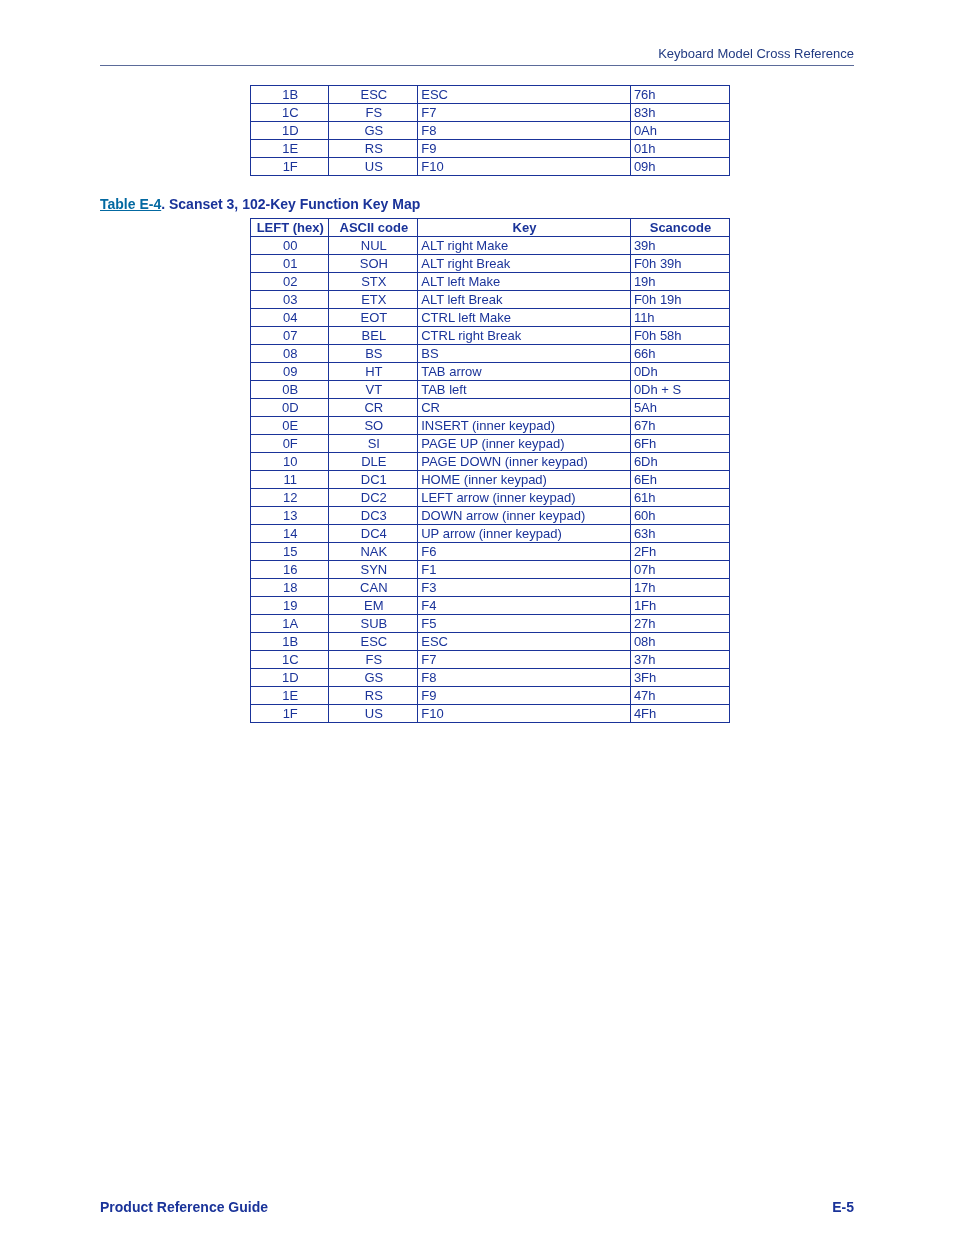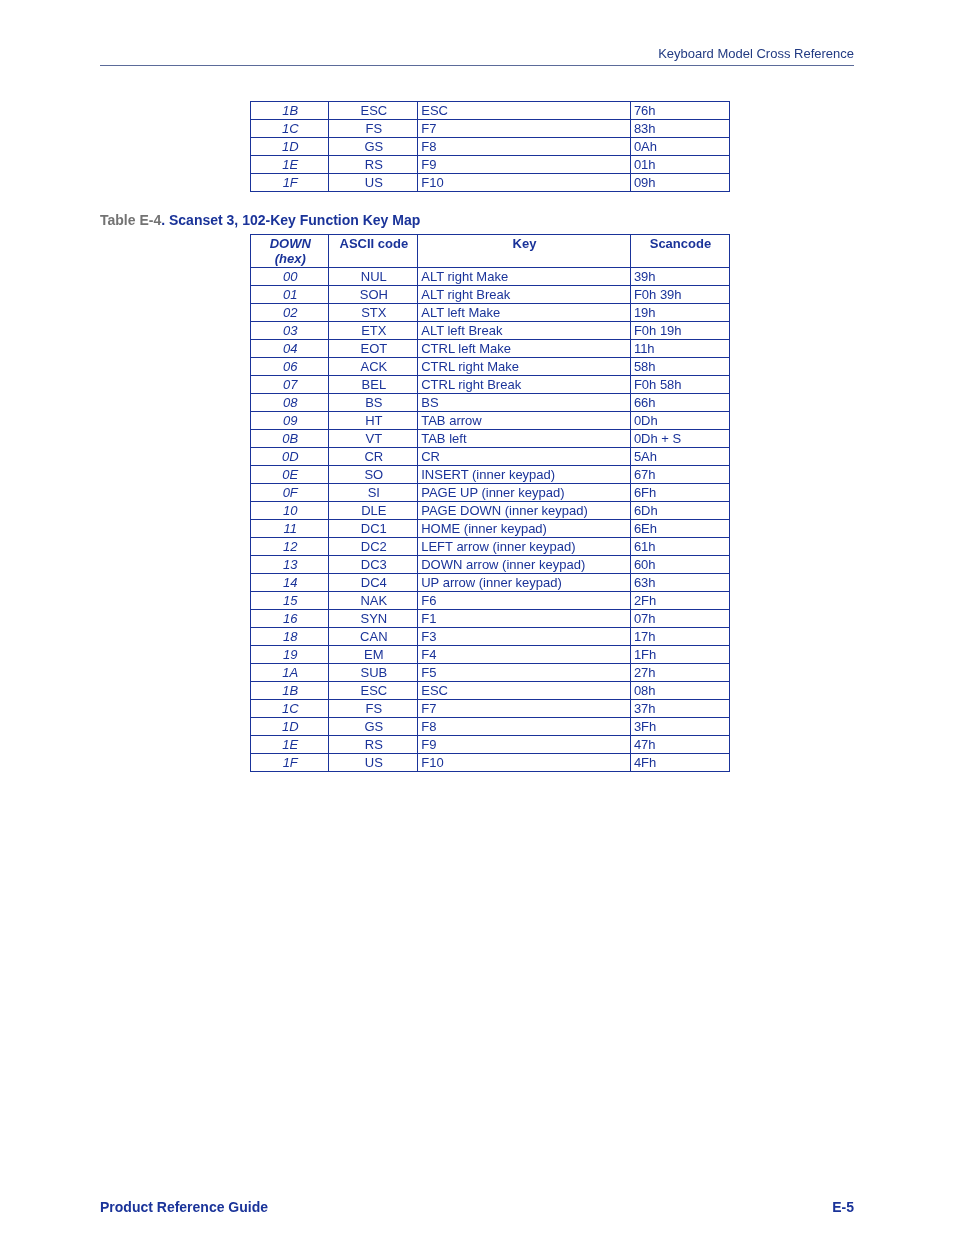--- a/index.html
+++ b/index.html
@@ -6,21 +6,21 @@
     margin: 0;
     padding: 0;
     background: #ffffff;
     font-family: Arial, Helvetica, sans-serif;
     color: #000;
   }
   .page {
     width: 954px;
     height: 1235px;
     box-sizing: border-box;
-    padding: 46px 100px 0 100px;
+    padding: 30px 100px 0 100px;
     position: relative;
   }
   .header-line {
     position: absolute;
     top: 46px;
     left: 100px;
     right: 100px;
     border-bottom: 1px solid #5b6b99;
     text-align: right;
     color: #213a82;
@@ -42,31 +42,31 @@
     vertical-align: top;
     color: #1a3399;
   }
   .tbl th {
     font-weight: bold;
     text-align: center;
     color: #1a3399;
   }
   .c-center { text-align: center; }
   .c-left { text-align: left; }
-  .col1 { width: 70px; font-style: italic; }
+  .col1 { width: 70px; }
   .col2 { width: 80px; }
   .col3 { width: 200px; }
   .col4 { width: 90px; }
   .caption {
     margin: 20px 0 6px 0;
     color: #1a3399;
     font-size: 14px;
     font-weight: bold;
   }
-  .caption .tnum { color: #737373; }
+  .caption .tnum { color: #0369a1; text-decoration: underline; }
   .footer {
     position: absolute;
     bottom: 20px;
     left: 100px;
     right: 100px;
     display: flex;
     justify-content: space-between;
     color: #1a3399;
     font-size: 14px;
     font-weight: bold;
@@ -120,21 +120,21 @@
   </div>
 
   <div class="caption">
     <span class="tnum">Table E-4</span><span>. </span><span>Scanset 3, 102-Key Function Key Map</span>
   </div>
 
   <div style="margin-left:150px; width:480px;">
     <table class="tbl">
       <thead>
         <tr>
-          <th class="col1">DOWN (hex)</th>
+          <th class="col1">LEFT (hex)</th>
           <th class="col2">ASCII code</th>
           <th class="col3">Key</th>
           <th class="col4">Scancode</th>
         </tr>
       </thead>
       <tbody id="main-rows">
           <tr>
             <td class="col1 c-center">00</td>
             <td class="col2 c-center">NUL</td>
             <td class="col3 c-left">ALT right Make</td>
@@ -158,26 +158,20 @@
             <td class="col3 c-left">ALT left Break</td>
             <td class="col4 c-left">F0h 19h</td>
           </tr>
           <tr>
             <td class="col1 c-center">04</td>
             <td class="col2 c-center">EOT</td>
             <td class="col3 c-left">CTRL left Make</td>
             <td class="col4 c-left">11h</td>
           </tr>
           <tr>
-            <td class="col1 c-center">06</td>
-            <td class="col2 c-center">ACK</td>
-            <td class="col3 c-left">CTRL right Make</td>
-            <td class="col4 c-left">58h</td>
-          </tr>
-          <tr>
             <td class="col1 c-center">07</td>
             <td class="col2 c-center">BEL</td>
             <td class="col3 c-left">CTRL right Break</td>
             <td class="col4 c-left">F0h 58h</td>
           </tr>
           <tr>
             <td class="col1 c-center">08</td>
             <td class="col2 c-center">BS</td>
             <td class="col3 c-left">BS</td>
             <td class="col4 c-left">66h</td>

